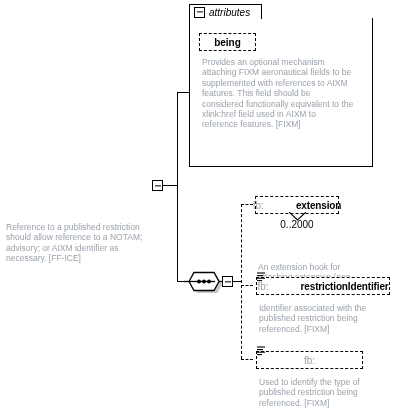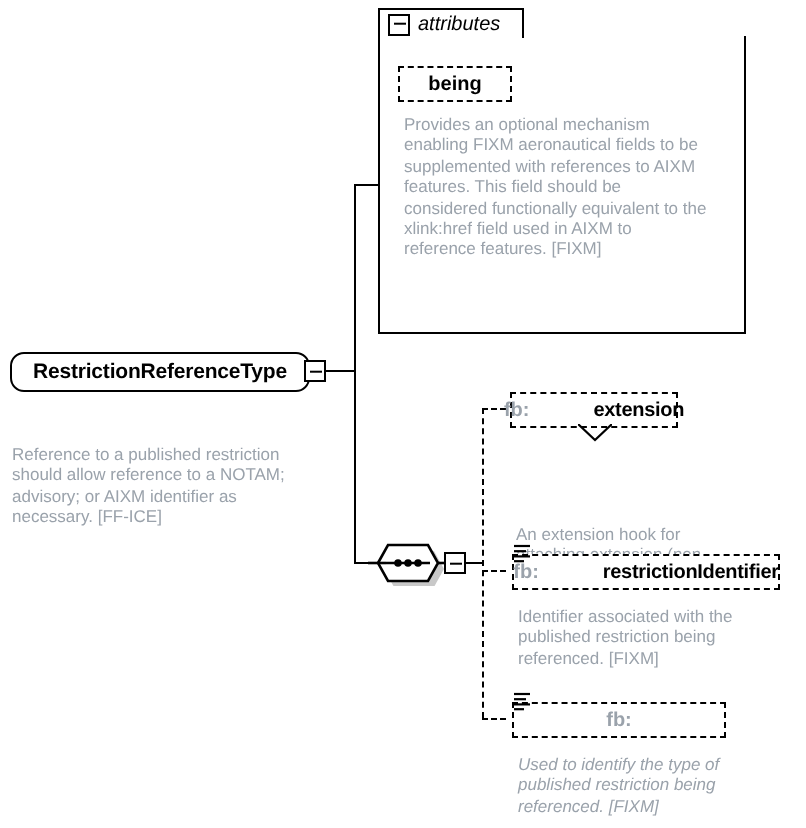--- a/index.html
+++ b/index.html
@@ -43,21 +43,21 @@
     position:absolute;
     border:1.4px dashed #000;
     background:#fff;
     box-sizing:border-box;
   }
   .dash-box .db-label{
     position:absolute;left:0;top:0;right:0;bottom:0;
     display:flex;align-items:center;justify-content:center;
     font-size:10px;color:#000;
   }
-  .prefix{color:#9aa2ab;font-weight:bold;}
+  .prefix{color:#9aa2ab;font-weight:normal;}
   .ename{color:#000;font-weight:bold;letter-spacing:-0.15px;padding-left:32px;}
   .aname{color:#000;font-weight:bold;font-size:10px;}
 
   
   .attr-frame{
     position:absolute;
     border:1.3px solid #000;
     border-top:none;
     box-sizing:border-box;
     background:transparent;
@@ -120,28 +120,23 @@
     <div class="toggle" style="position:relative;left:0;top:0;"></div>
     <span class="cap">attributes</span>
   </div>
 
   <div class="type-shadow" style="left:202px;top:37px;width:57px;height:18px;"></div>
   <div class="dash-box" style="left:199px;top:33px;width:57px;height:18px;">
     <div class="db-label">
       <span class="aname">being</span>
     </div>
   </div>
-  <div class="desc" style="left:202px;top:57px;width:152px;">Provides an optional mechanism enabling FIXM aeronautical fields to be supplemented with references to AIXM features.  This field should be considered functionally equivalent to the xlink:href field used in AIXM to reference features.  [FIXM]</div>
+  <div class="desc" style="left:202px;top:57px;width:152px;">Provides an optional mechanism attaching FIXM aeronautical fields to be supplemented with references to AIXM features.  This field should be considered functionally equivalent to the xlink:href field used in AIXM to reference features.  [FIXM]</div>
 
   <div class="type-shadow" style="left:9px;top:180px;width:150px;height:20px;"></div>
-  <div class="type-box" style="left:5px;top:176px;width:150px;height:20px;">
-    <div class="tb-label">
-      <span>RestrictionReferenceType</span>
-    </div>
-  </div>
   <div class="toggle" style="left:152px;top:180px;"></div>
 
   <div class="desc" style="left:6px;top:201px;width:152px;margin-top:21px;">Reference to a published restriction should allow reference to a NOTAM; advisory; or AIXM identifier as necessary.  [FF-ICE]</div>
 
   <div class="hline" style="left:163px;top:185px;width:14px;"></div>
 
   <div class="vline" style="left:177px;top:92px;height:190px;"></div>
 
   <div class="hline" style="left:177px;top:92px;width:13px;"></div>
 
@@ -170,20 +165,21 @@
   <div class="type-shadow" style="left:258px;top:200px;width:84px;height:18px;"></div>
   <div class="dash-box" style="left:255px;top:196px;width:84px;height:18px;">
     <div class="db-label">
       <span class="prefix">fb:</span>
         <span class="ename">extension</span>
     </div>
   </div>
   <svg class="chev" style="left:289px;top:212px;" width="17" height="9" viewBox="0 0 17 9">
     <polyline points="0,0 8.5,8 17,0" fill="none" stroke="#000" stroke-width="1.1"></polyline>
   </svg>
+  <div class="card" style="left:255px;top:219px;width:84px;">0..2000</div>
   <div class="desc" style="left:258px;top:233px;width:112px;margin-top:29px;">An extension hook for attaching extension (non-core) classes.</div>
 
   <div class="type-shadow" style="left:259px;top:281px;width:134px;height:18px;"></div>
   <div class="dash-box" style="left:256px;top:277px;width:134px;height:18px;">
     <div class="db-label">
       <span class="prefix">fb:</span>
         <span class="ename">restrictionIdentifier</span>
     </div>
   </div>
   <svg class="stglyph" style="left:256px;top:271px;" width="11" height="11" viewBox="0 0 11 11">
@@ -199,15 +195,15 @@
     <div class="db-label">
       <span class="prefix">fb:</span>
     </div>
   </div>
   <svg class="stglyph" style="left:256px;top:345px;" width="11" height="11" viewBox="0 0 11 11">
     <line x1="1" y1="2" x2="9" y2="2" stroke="#000" stroke-width="1.1"></line>
     <line x1="1" y1="4.6" x2="7" y2="4.6" stroke="#000" stroke-width="1.1"></line>
     <line x1="1" y1="7.2" x2="9" y2="7.2" stroke="#000" stroke-width="1.1"></line>
     <line x1="1" y1="9.6" x2="6" y2="9.6" stroke="#000" stroke-width="1.1"></line>
   </svg>
-  <div class="desc" style="left:259px;top:377px;width:126px;font-style:italic;">Used to identify the type of published restriction being referenced. [FIXM]</div>
+  <div class="desc" style="left:259px;top:377px;width:126px;">Used to identify the type of published restriction being referenced. [FIXM]</div>
 
 </div>
 
 </body></html>

